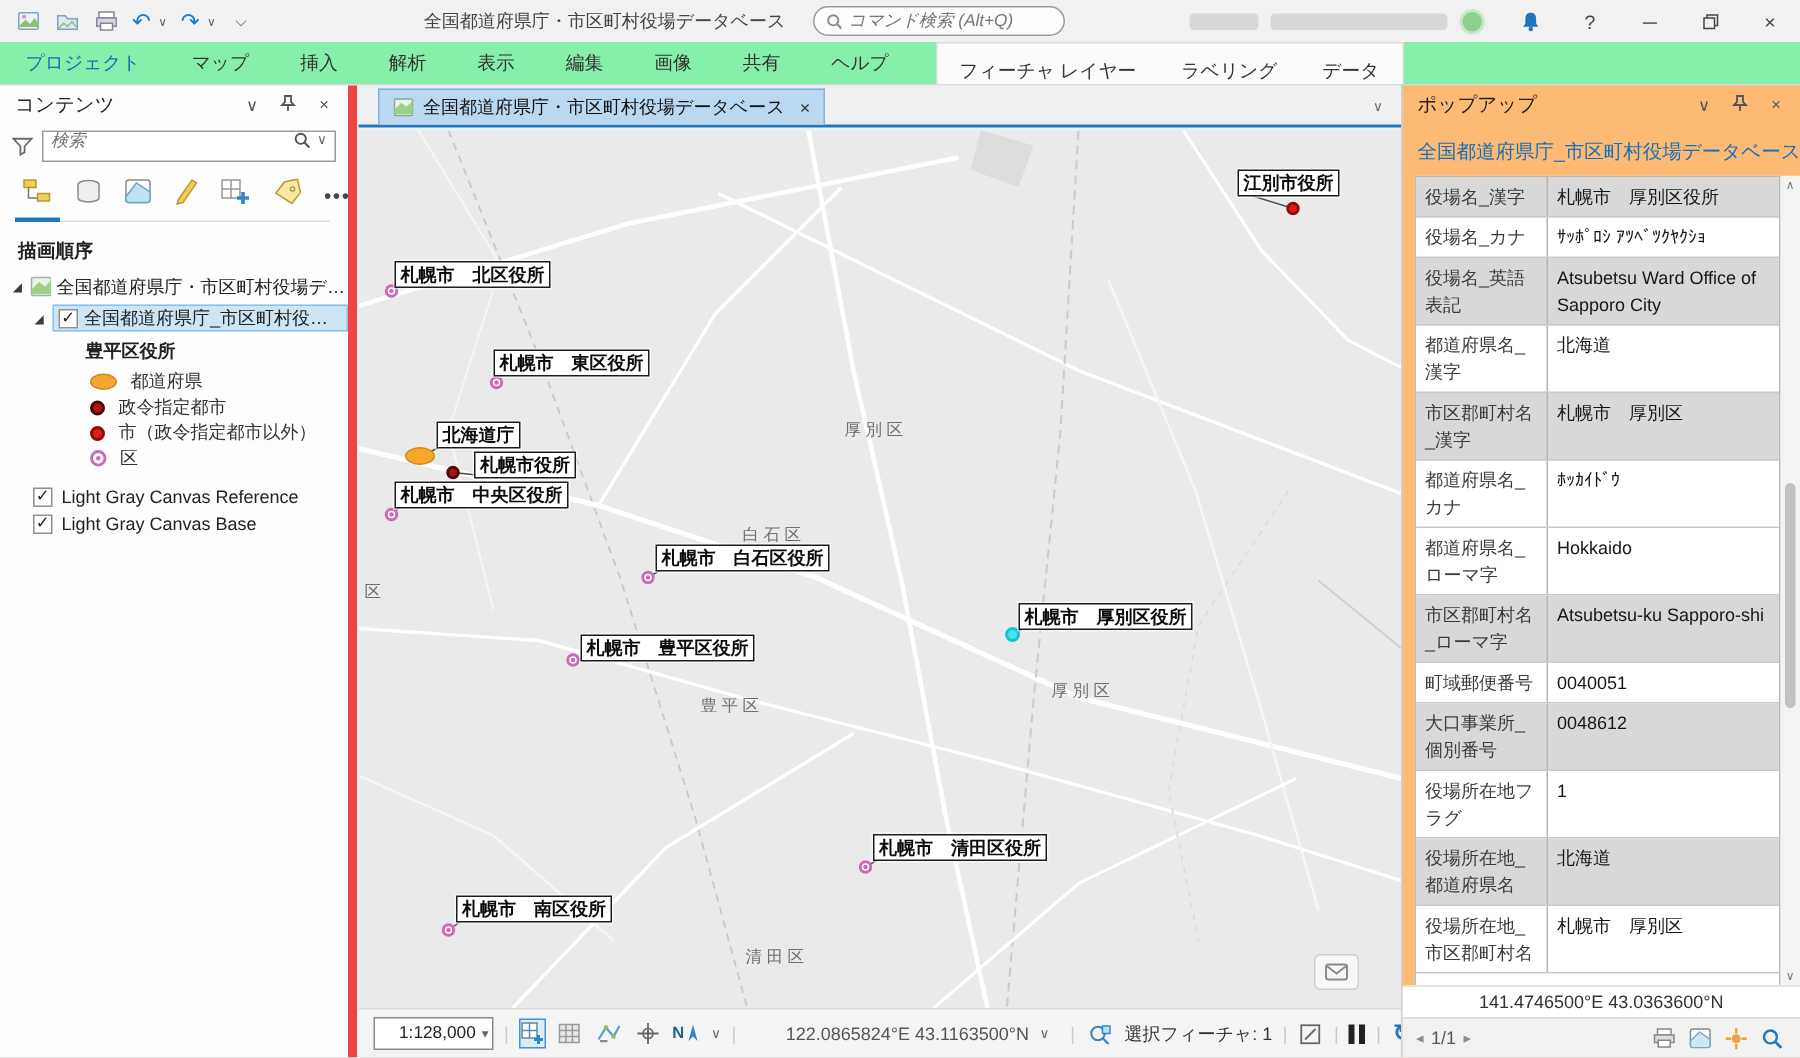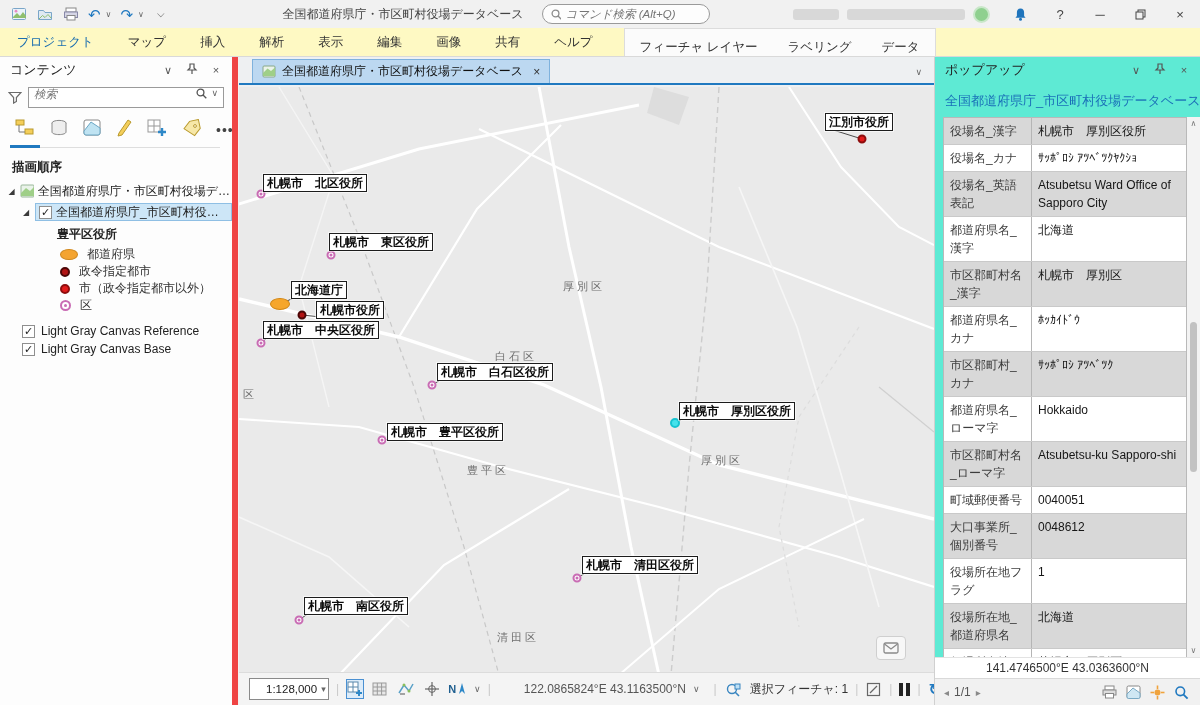--- a/index.html
+++ b/index.html
@@ -16,21 +16,21 @@
   .undo-redo { color:#2079c0; font-size:15px; line-height:1; cursor:pointer; }
   .mini-chev { color:#666; font-size:8px; margin-left:-4px; cursor:pointer; }
   .app-title { margin-left:118px; color:#444; font-size:12px; white-space:nowrap; }
   .cmd-search { margin-left:18px; width:168px; height:20px; border:1px solid #9a9a9a; border-radius:10px; background:#fdfdfd; display:flex; align-items:center; padding:0 8px; gap:5px; }
   .cmd-search input { border:none; outline:none; background:transparent; font-style:italic; color:#8b8b8b; font-size:11.5px; width:100%; font-family:inherit; }
   .tb-right { margin-left:auto; display:flex; align-items:center; gap:0; height:100%; }
   .blur-block { background:#d8d8d8; border-radius:3px; height:11px; }
   .avatar { width:17px; height:17px; border-radius:50%; background:#8fd08f; border:2px solid #c9e7c9; margin:0 10px 0 8px; cursor:pointer; }
   .tb-btn { width:40px; height:28px; display:flex; align-items:center; justify-content:center; color:#444; cursor:pointer; font-size:13px; }
   
-  .ribbonbar { position:absolute; left:0; top:28px; right:0; height:29px; background:#fef9c3; border-bottom:1px solid #d9d9d9; display:flex; align-items:stretch; }
+  .ribbonbar { position:absolute; left:0; top:28px; right:0; height:29px; background:#86efac; border-bottom:1px solid #d9d9d9; display:flex; align-items:stretch; }
   .rtab { padding:0 17px; display:flex; align-items:center; font-size:12.5px; color:#333; cursor:pointer; white-space:nowrap; }
   .rtab.accent { color:#1a6daf; }
   .ctx-group { margin-left:14px; display:flex; align-items:flex-end; background:#fbfbfb; border:1px solid #dcdcdc; border-bottom:none; }
   .ctx-group .rtab { padding:0 15px; }
   
   .panel-header { height:26px; display:flex; align-items:center; padding:0 8px 0 10px; gap:8px; }
   .panel-title { flex:1; font-size:13px; color:#222; white-space:nowrap; overflow:hidden; }
   .ph-ic { color:#555; font-size:11px; cursor:pointer; width:16px; text-align:center; }
   
   .contents-panel { position:absolute; left:0; top:57px; width:238px; bottom:0; background:#fdfdfd; border-right:6px solid #ef4444; }
@@ -82,21 +82,21 @@
   .scale-box span.v { flex:1; font-size:11.5px; color:#222; }
   .vsep { color:#c9c9c9; }
   .sic { width:20px; height:20px; display:flex; align-items:center; justify-content:center; cursor:pointer; border:1px solid transparent; }
   .sic.active { border-color:#4a90d2; background:#ddecf9; }
   .coords-text { color:#555; margin-left:26px; white-space:nowrap; }
   .north { display:flex; align-items:center; gap:1px; cursor:pointer; font-weight:bold; color:#246; }
   .pause { display:flex; gap:3px; cursor:pointer; }
   .pause i { width:4px; height:13px; background:#222; display:block; }
   .sel-label { color:#333; white-space:nowrap; }
   
-  .popup-panel { position:absolute; right:0; top:57px; width:266px; bottom:0; background:#5eead4; border-left:1px solid #d0d0d0; display:flex; flex-direction:column; }
+  .popup-panel { position:absolute; right:0; top:57px; width:266px; bottom:0; background:#fdba74; border-left:1px solid #d0d0d0; display:flex; flex-direction:column; }
   .popup-link { padding:9px 10px 7px 10px; color:#1a70b8; font-size:13px; white-space:nowrap; overflow:hidden; cursor:pointer; }
   .ptable-wrap { flex:1; overflow:hidden; display:flex; margin-left:8px; }
   .ptable { flex:1; border:1px solid #b9b9b9; border-bottom:none; overflow:hidden; background:#fff; }
   .prow { display:flex; border-bottom:1px solid #c9c9c9; min-height:26px; }
   .prow.alt { background:#d8d8d8; }
   .pfield { width:88px; padding:4px 4px 4px 6px; border-right:1px solid #b5b5b5; color:#3c3c3c; line-height:1.5; }
   .pvalue { flex:1; padding:4px 6px; color:#161616; line-height:1.5; }
   .pscroll { width:13px; background:#f3f3f3; position:relative; }
   .pscroll .thumb { position:absolute; left:3px; width:7px; border-radius:4px; background:#c2c2c2; top:38%; height:150px; cursor:pointer; }
   .pscroll .arr { position:absolute; left:0; width:13px; text-align:center; color:#777; font-size:8px; cursor:pointer; }
@@ -511,24 +511,20 @@
             <div class="pvalue">北海道</div>
           </div>
           <div class="prow alt">
             <div class="pfield">市区郡町村名_漢字</div>
             <div class="pvalue">札幌市　厚別区</div>
           </div>
           <div class="prow">
             <div class="pfield">都道府県名_カナ</div>
             <div class="pvalue">ﾎｯｶｲﾄﾞｳ</div>
           </div>
-          <div class="prow alt">
-            <div class="pfield">市区郡町村_カナ</div>
-            <div class="pvalue">ｻｯﾎﾟﾛｼ ｱﾂﾍﾞﾂｸ</div>
-          </div>
           <div class="prow">
             <div class="pfield">都道府県名_ローマ字</div>
             <div class="pvalue">Hokkaido</div>
           </div>
           <div class="prow alt">
             <div class="pfield">市区郡町村名_ローマ字</div>
             <div class="pvalue">Atsubetsu-ku Sapporo-shi</div>
           </div>
           <div class="prow">
             <div class="pfield">町域郵便番号</div>

